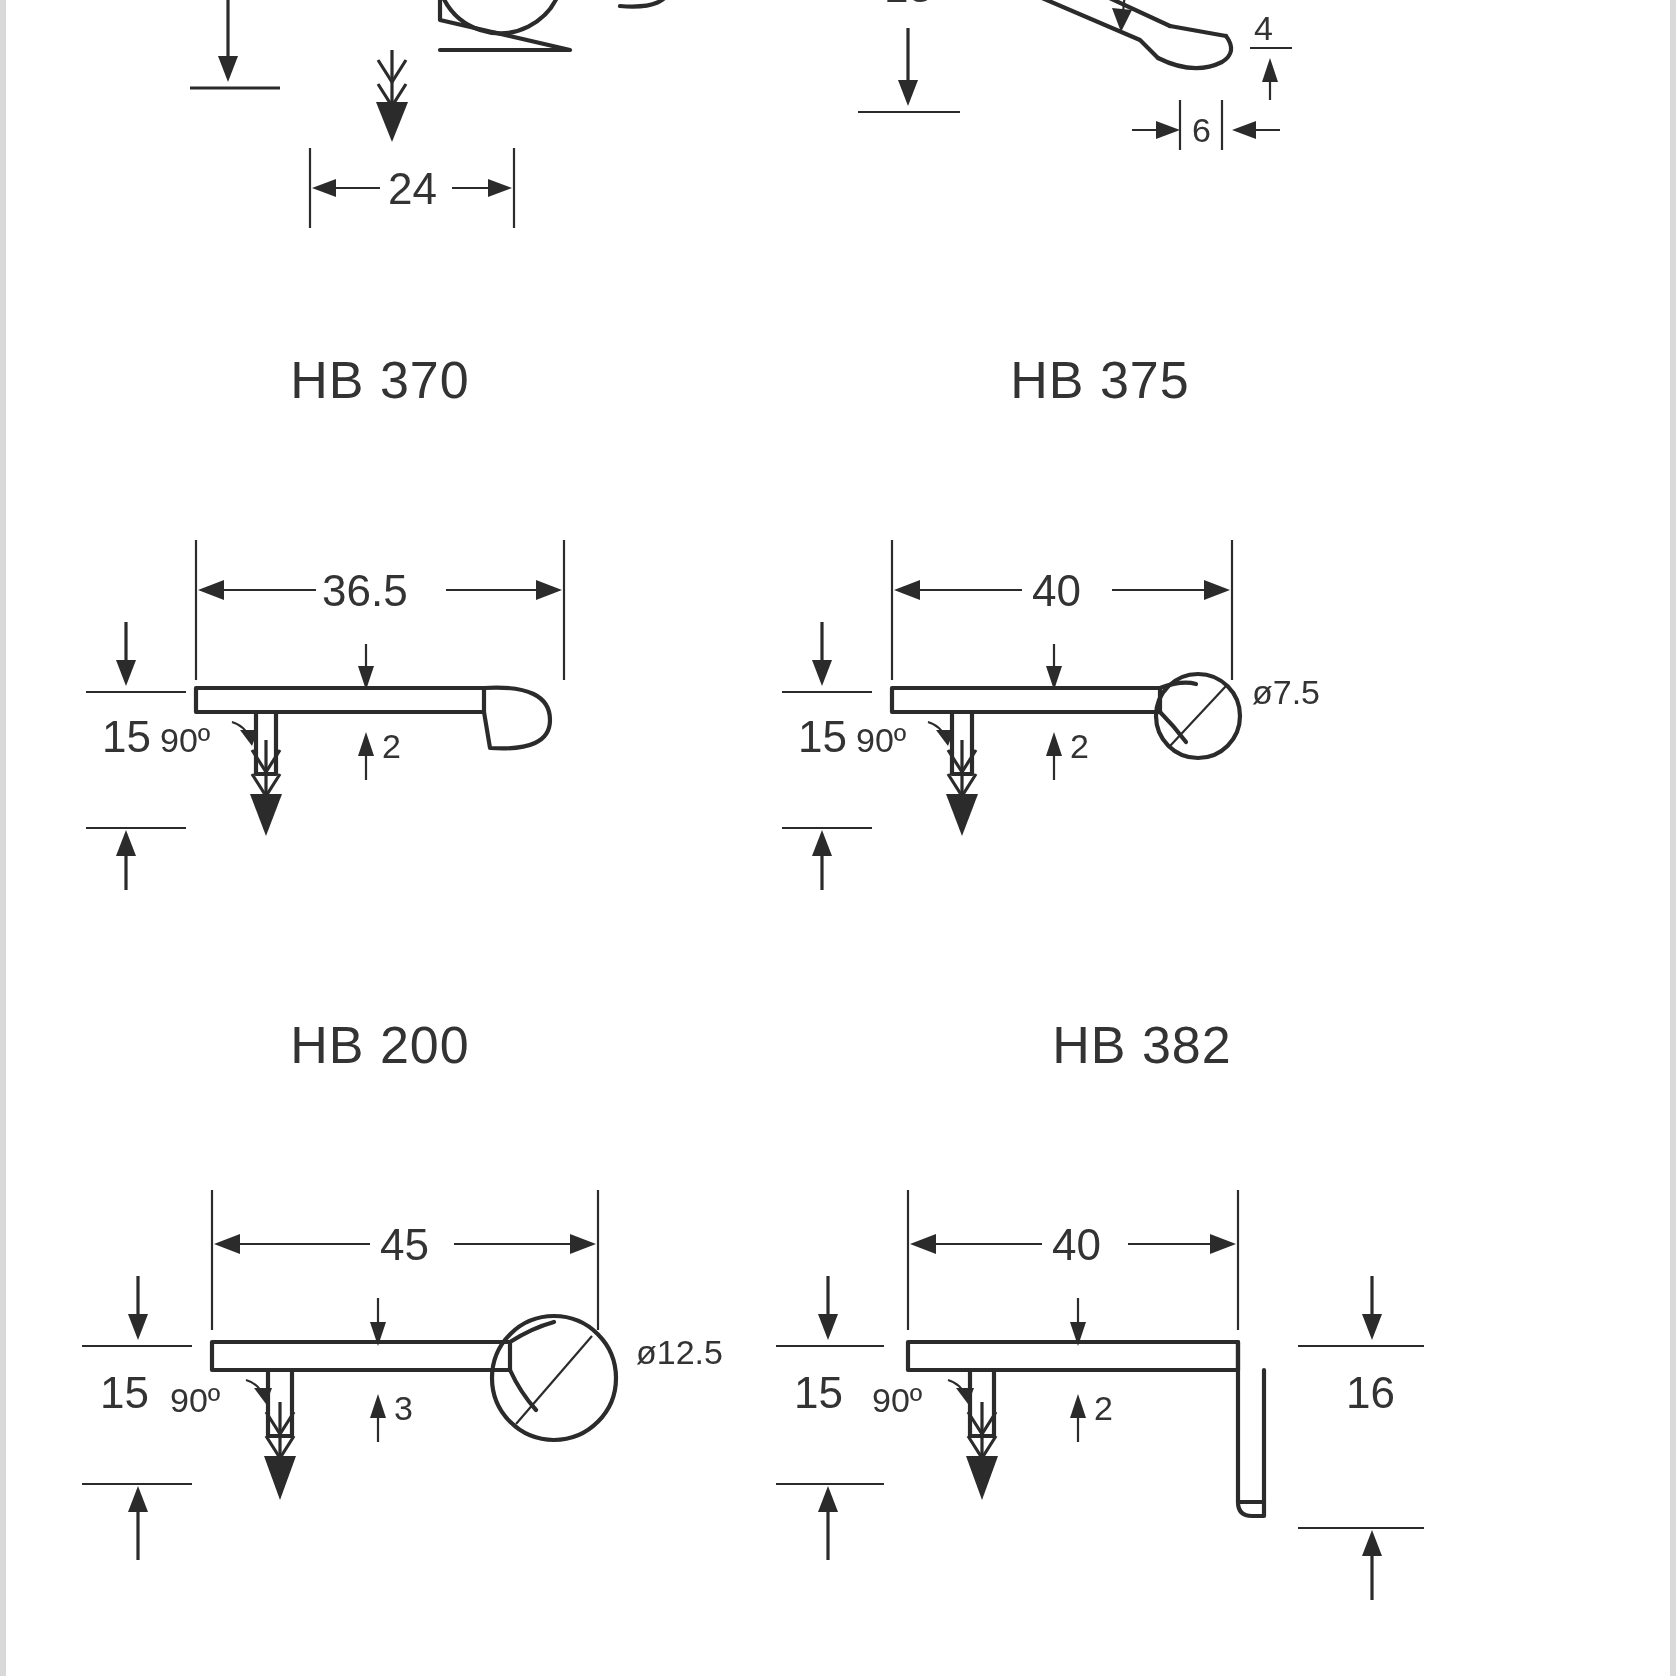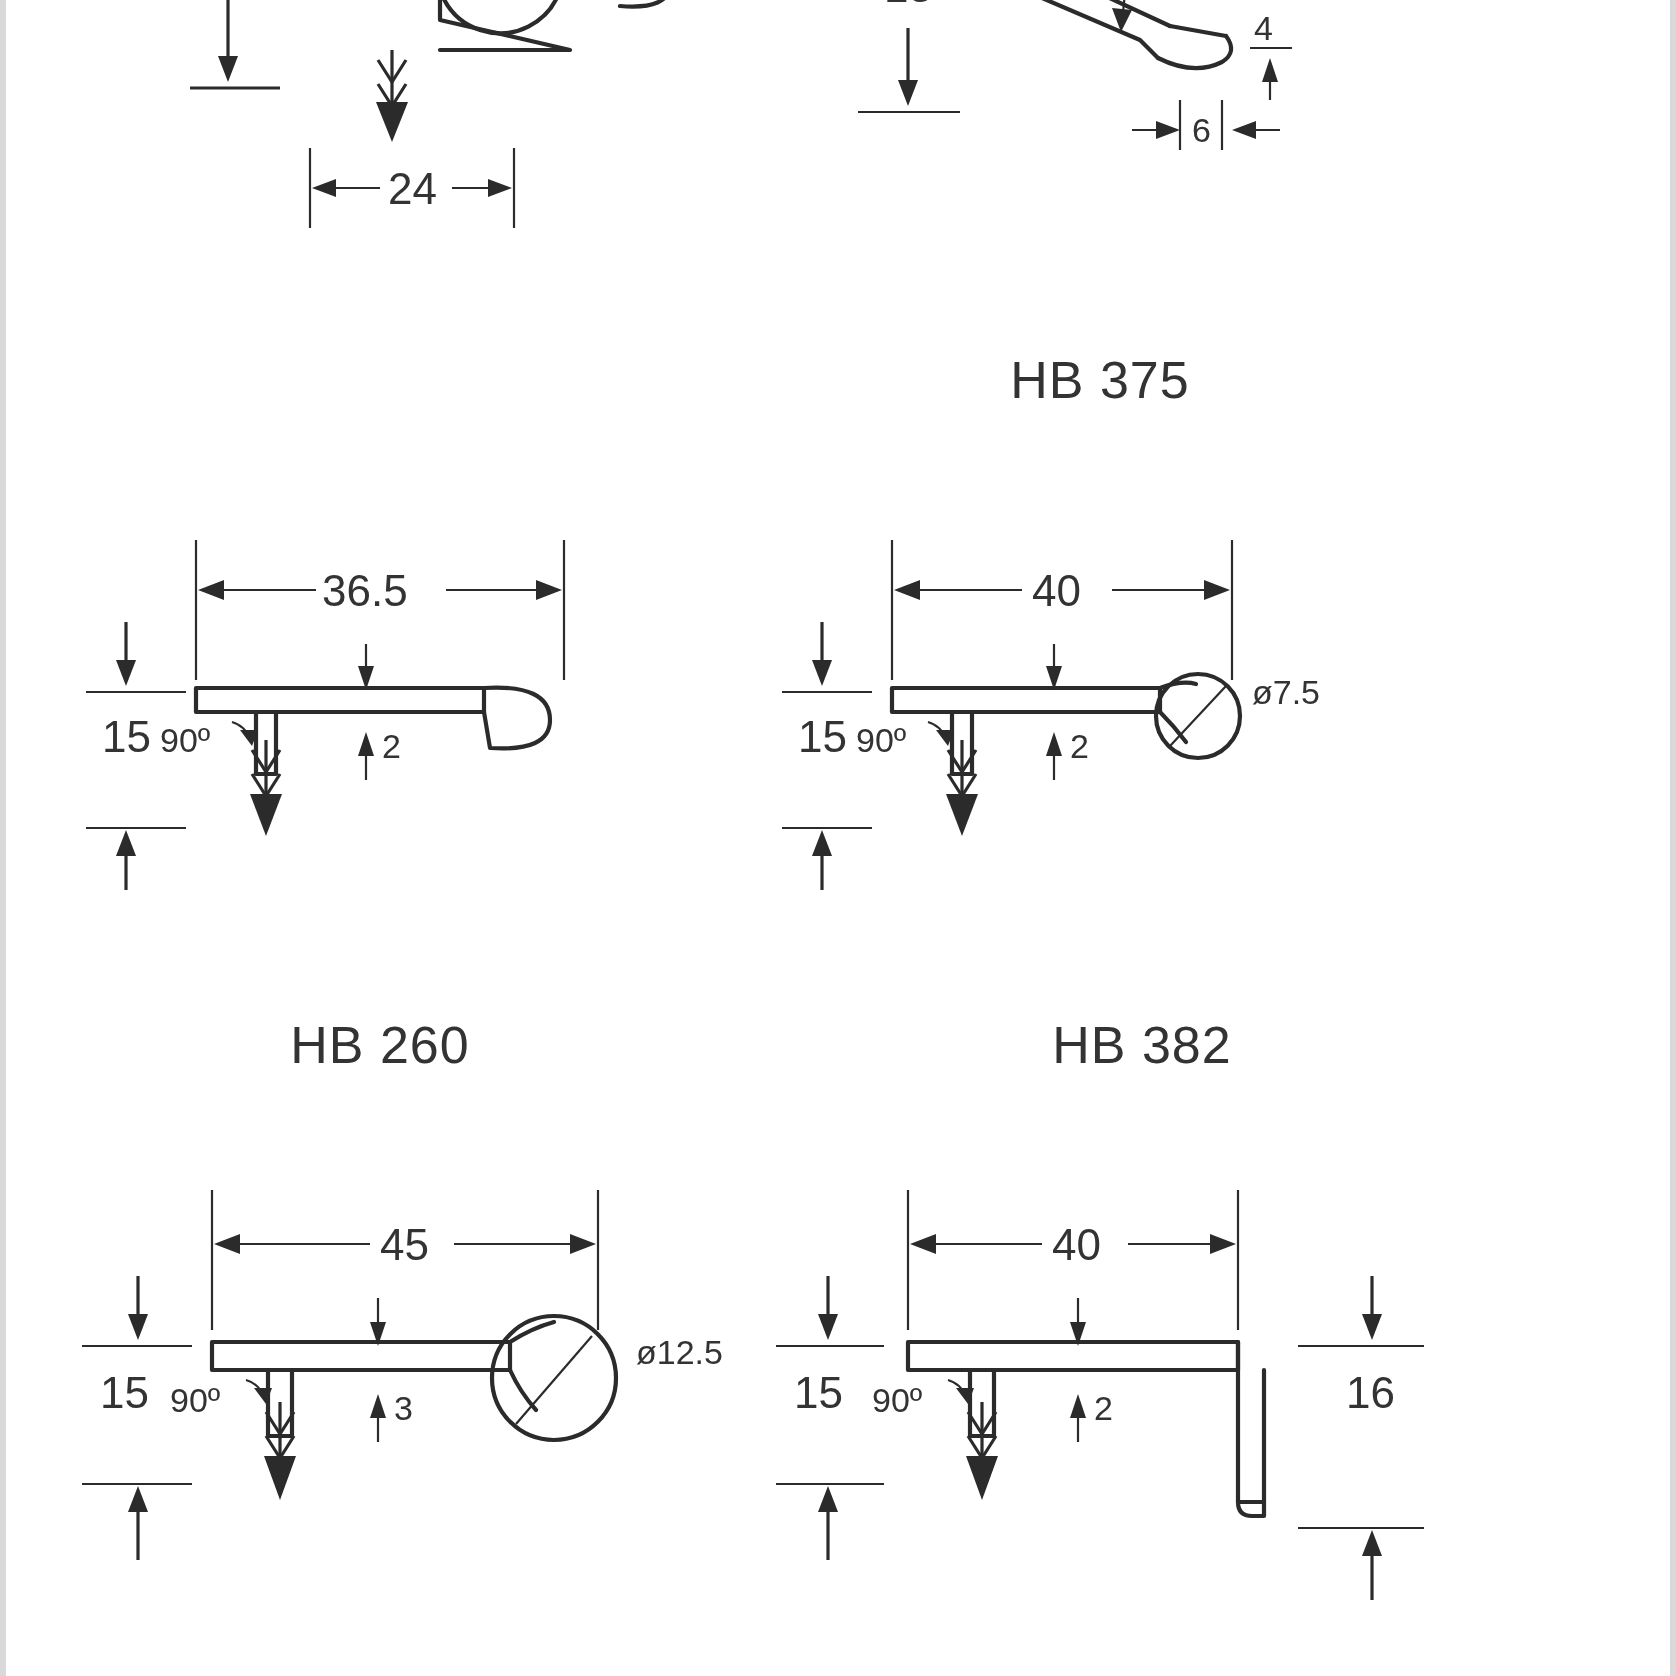--- a/index.html
+++ b/index.html
@@ -129,20 +129,21 @@
       <path class="ln-thin" d="M340,160 L340,210"></path>
       <path class="ln-thin" d="M382,160 L382,210"></path>
       <path class="ln-thin" d="M292,190 L336,190"></path>
       <polygon class="arrowhead" points="340,190 316,181 316,199"></polygon>
       <text class="dimtext small" x="352" y="202">6</text>
       <path class="ln-thin" d="M440,190 L396,190"></path>
       <polygon class="arrowhead" points="392,190 416,181 416,199"></polygon>
     </svg>
   </div>
 
+  <div class="caption" style="left:170px; top:350px;">HB 370</div>
   <div class="caption" style="left:890px; top:350px;">HB 375</div>
 
   <div class="cell" style="left:64px; top:540px; width:700px; height:420px;">
     <svg width="700" height="420" viewBox="0 0 700 420">
 
       <path class="ln-thin" d="M132,0 L132,140"></path>
       <path class="ln-thin" d="M500,0 L500,140"></path>
 
       <path class="ln-thin" d="M138,50 L494,50"></path>
       <polygon class="arrowhead" points="134,50 160,40 160,60"></polygon>
@@ -216,21 +217,21 @@
       <polygon class="arrowhead" points="294,192 286,216 302,216"></polygon>
       <text class="dimtext small" x="310" y="218">2</text>
 
       <path class="ln" d="M202,200 L202,272"></path>
       <path class="ln" d="M188,210 L202,232 L216,210"></path>
       <path class="ln" d="M188,234 L202,256 L216,234"></path>
       <polygon class="arrowhead" points="202,296 186,254 218,254"></polygon>
     </svg>
   </div>
 
-  <div class="caption" style="left:170px; top:1015px;">HB 260</div>
+  <div class="caption" style="left:170px; top:1015px;">HB 200</div>
   <div class="caption" style="left:932px; top:1015px;">HB 382</div>
 
   <div class="cell" style="left:40px; top:1180px; width:720px; height:500px;">
     <svg width="720" height="500" viewBox="0 0 720 500">
       <path class="ln-thin" d="M172,10 L172,150"></path>
       <path class="ln-thin" d="M558,10 L558,150"></path>
       <path class="ln-thin" d="M178,64 L552,64"></path>
       <polygon class="arrowhead" points="174,64 200,54 200,74"></polygon>
       <polygon class="arrowhead" points="556,64 530,54 530,74"></polygon>
       <rect x="330" y="34" width="84" height="58" fill="#fff" stroke="none"></rect>

